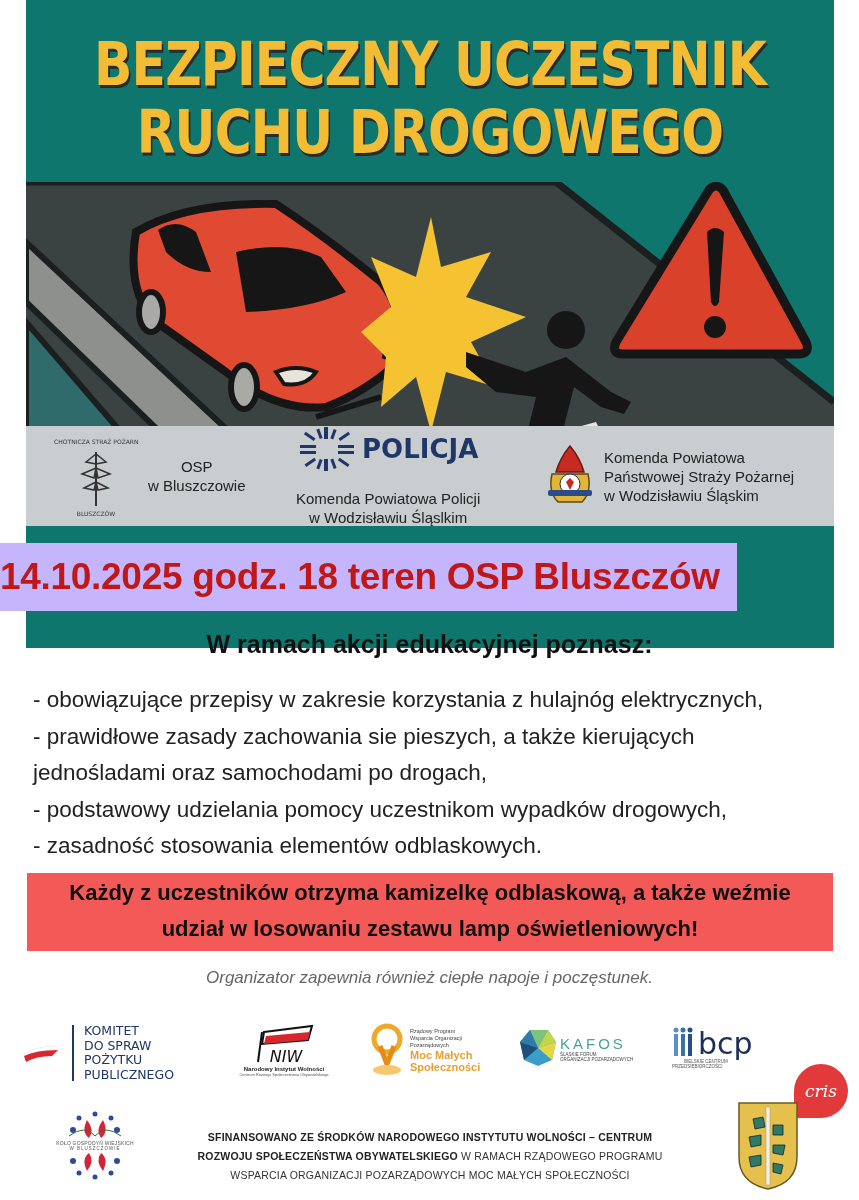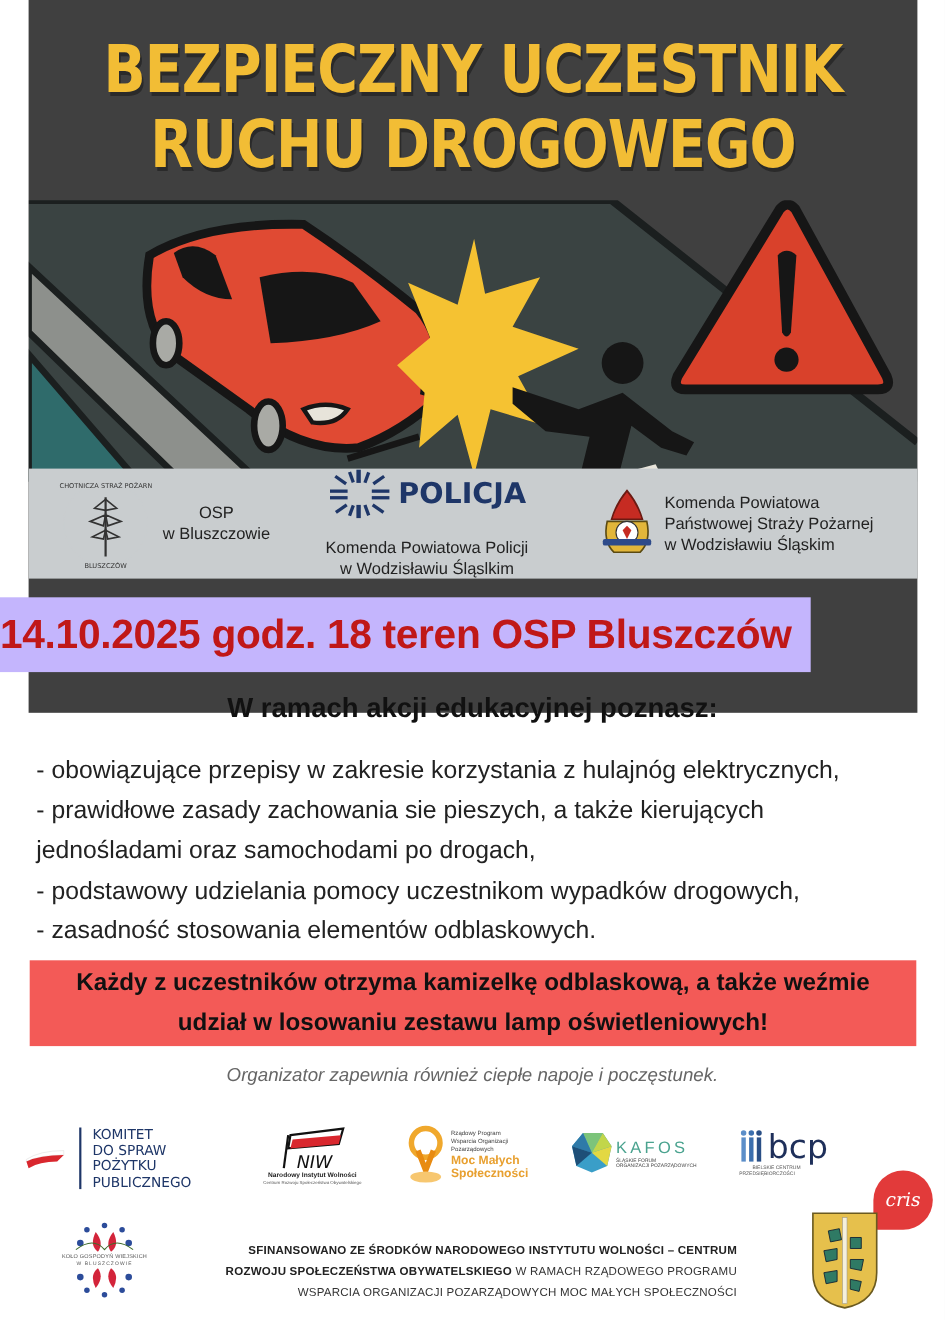--- a/index.html
+++ b/index.html
@@ -1,32 +1,32 @@
 <!DOCTYPE html>
 <html><head>
 <meta charset="utf-8">
 <style>
   html,body{margin:0;padding:0;background:#ffffff;}
   body{width:859px;height:1200px;position:relative;overflow:hidden;font-family:"Liberation Sans",sans-serif;}
-  .poster{position:absolute;left:26px;top:0;width:808px;height:648px;background:#404040;overflow:hidden;}
+  .poster{position:absolute;left:26px;top:0;width:808px;height:648px;background:#0f766e;overflow:hidden;}
   .title{position:absolute;left:0;top:30px;width:808px;text-align:center;color:#f2bd35;font-family:"DejaVu Sans",sans-serif;font-weight:bold;font-size:60px;line-height:68px;letter-spacing:-1px;transform:scaleX(0.84);transform-origin:center top;text-shadow:2px 3px 0 #2a2a2a;}
   .scene{position:absolute;left:0;top:182px;width:808px;height:256px;}
   .logos-band{position:absolute;left:0;top:426px;width:808px;height:100px;background:#c9cdcf;padding-left:40px;}
   .logo-block{position:absolute;top:0;height:100px;display:flex;align-items:center;}
   .logo-text{font-size:15px;line-height:19px;color:#222;text-align:center;}
   .policja-word{font-family:"DejaVu Sans",sans-serif;font-weight:bold;font-size:26px;color:#1e3668;letter-spacing:0px;}
   .date-banner{position:absolute;left:0;top:543px;width:737px;height:68px;background:#c4b5fd;display:flex;align-items:center;justify-content:flex-start;}
   .date-text{color:#c01818;font-weight:bold;font-size:37px;letter-spacing:-0.3px;}
   .intro{position:absolute;left:0;top:630px;width:859px;text-align:center;font-weight:bold;font-size:25px;color:#111;}
   .list{position:absolute;left:33px;top:682px;width:820px;font-size:22.5px;line-height:36.5px;color:#222;}
   .list div{white-space:nowrap;}
   .red-box{position:absolute;left:27px;top:873px;width:806px;height:78px;background:#f35a57;text-align:center;color:#111;font-weight:bold;font-size:22px;line-height:36px;padding-top:2px;box-sizing:border-box;}
   .note{position:absolute;left:0;top:968px;width:859px;text-align:center;font-style:italic;font-size:17px;color:#666;}
   .sponsor{position:absolute;display:flex;align-items:center;justify-content:center;}
-  .funding{position:absolute;left:190px;top:1128px;width:480px;text-align:right;font-size:10.5px;line-height:19px;color:#333;letter-spacing:0.2px;}
+  .funding{position:absolute;left:190px;top:1128px;width:480px;text-align:center;font-size:10.5px;line-height:19px;color:#333;letter-spacing:0.2px;}
   .funding b{color:#222;}
 </style>
 </head>
 <body>
 
 <div class="poster">
   <div class="title">
     <div>BEZPIECZNY UCZESTNIK</div>
     <div>RUCHU DROGOWEGO</div>
   </div>

